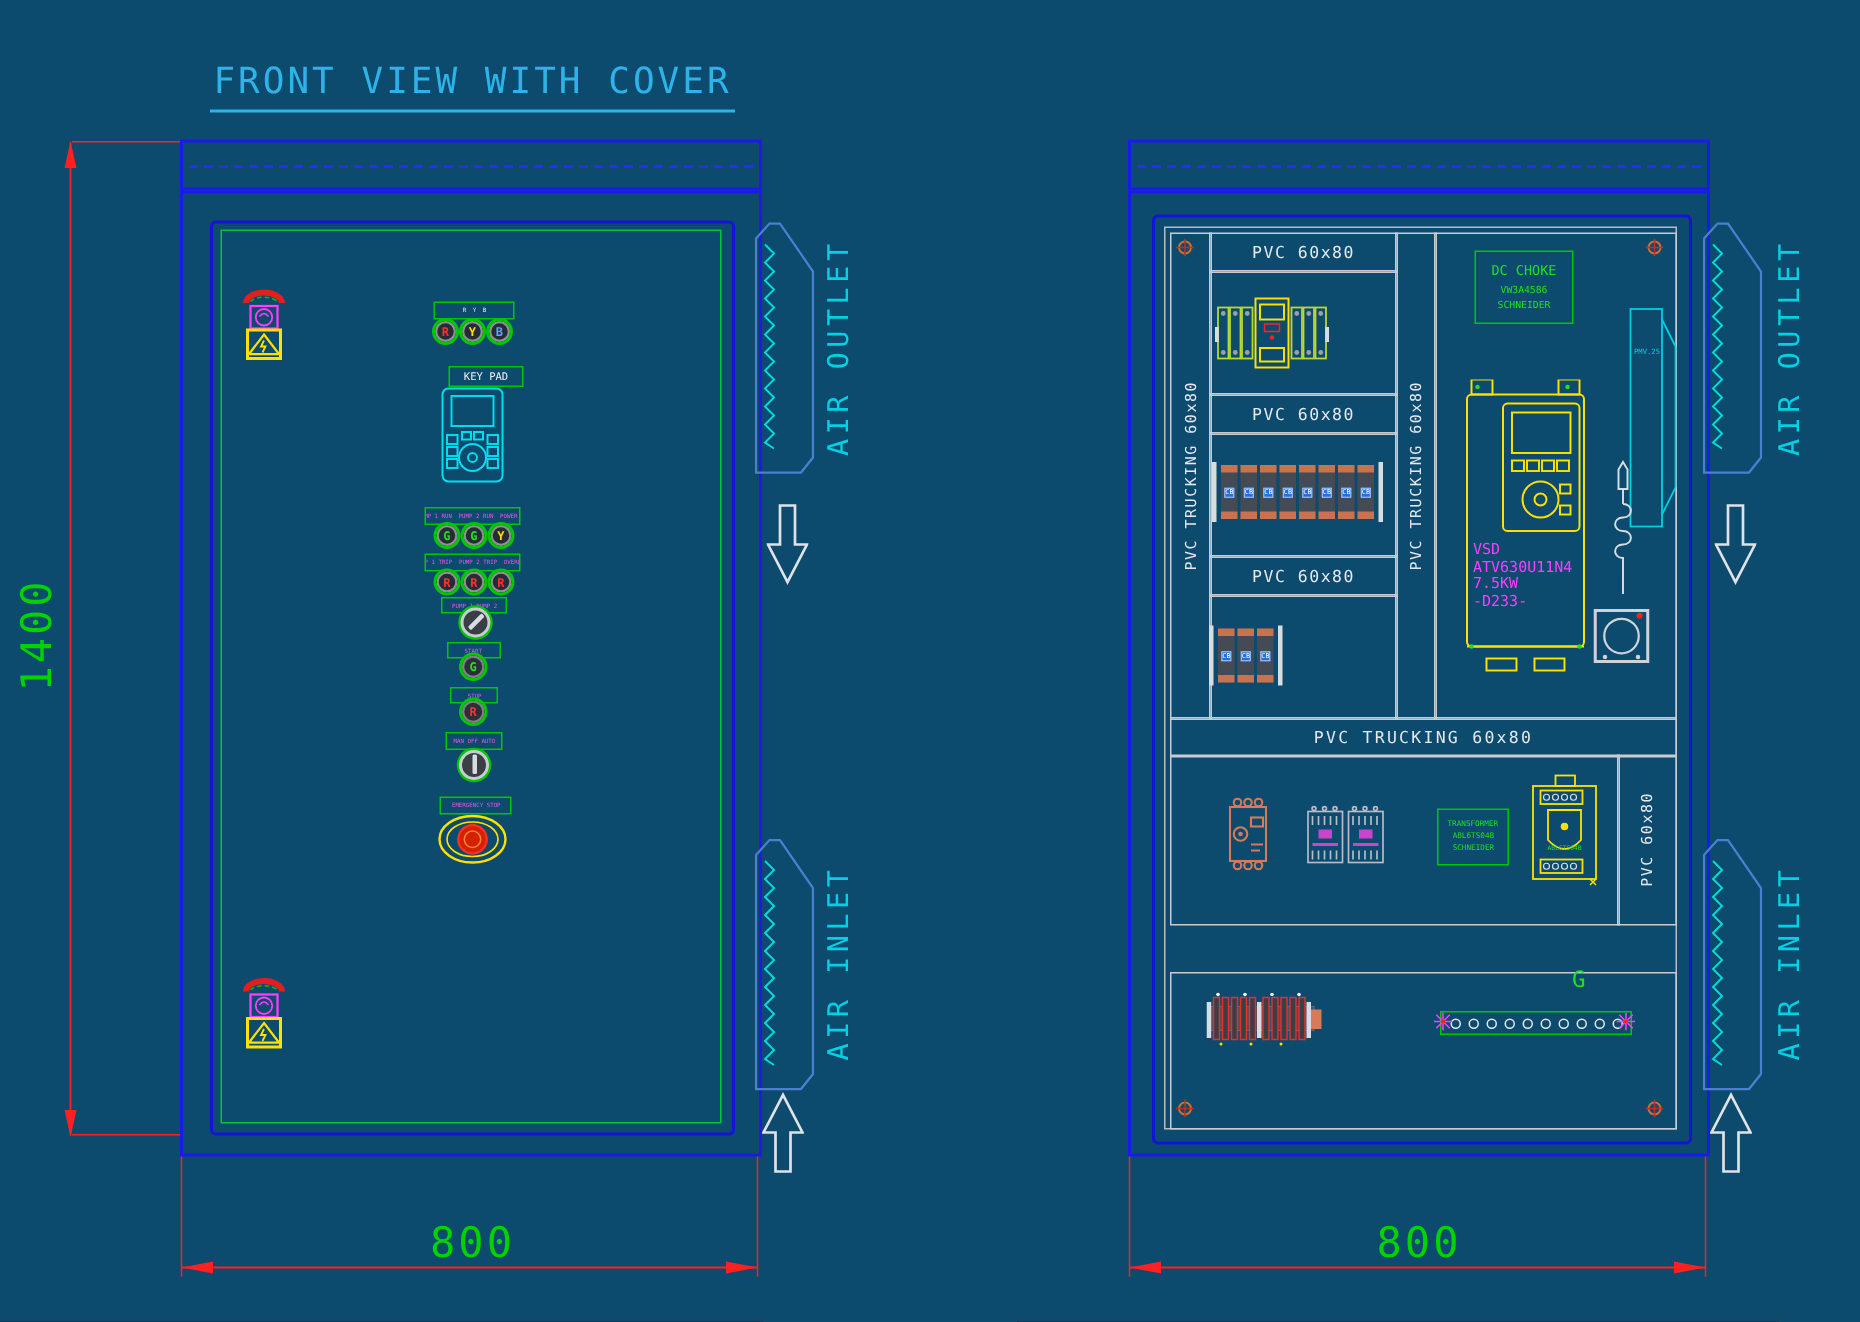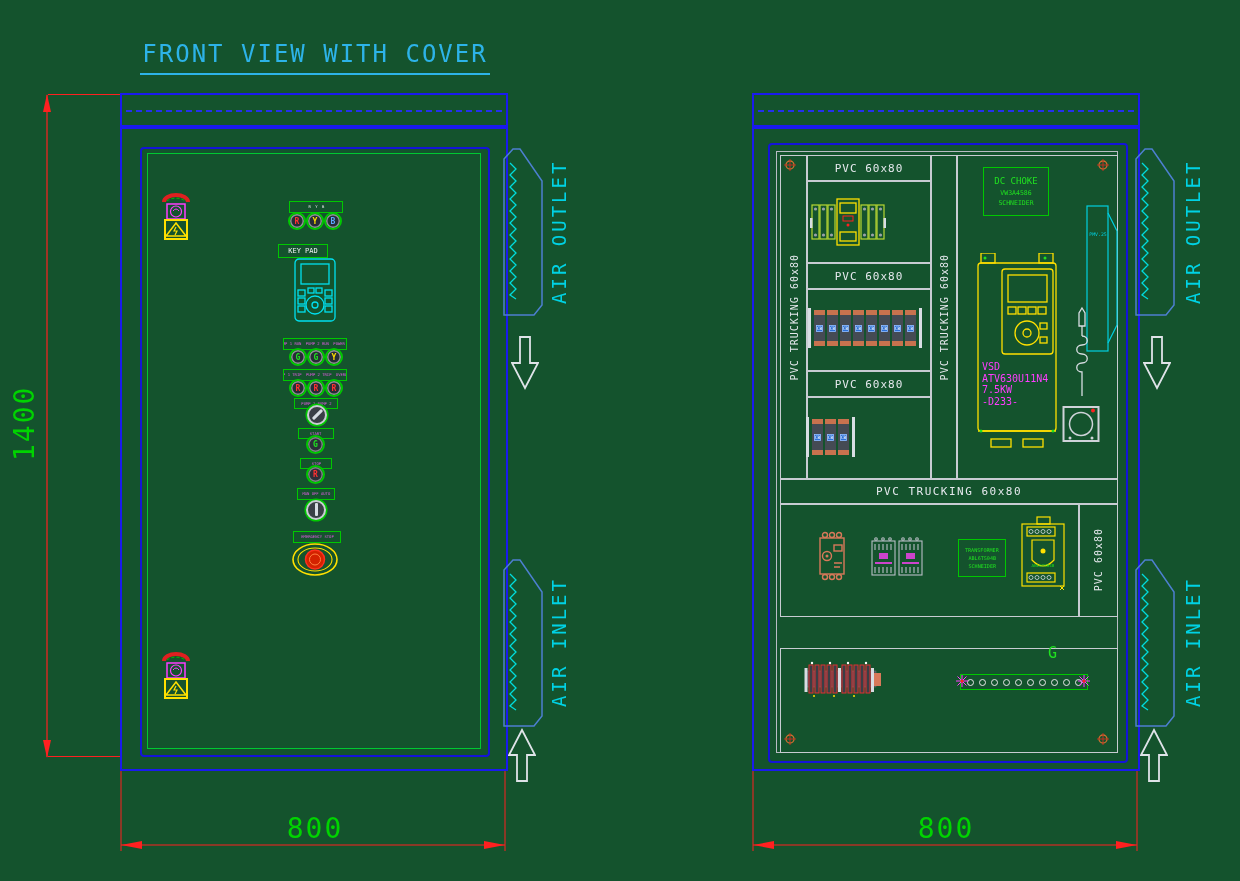--- a/index.html
+++ b/index.html
@@ -1,16 +1,16 @@
 <!DOCTYPE html>
 <html><head>
 <meta charset="utf-8">
 <style>
   html,body{margin:0;padding:0;background:#232936}
-  .canvas{position:relative;width:1240px;height:881px;background:#14532d;overflow:hidden;
+  .canvas{position:relative;width:1240px;height:881px;background:#0c4a6e;overflow:hidden;
           font-family:"DejaVu Sans Mono",monospace;color:#e6e9ee}
   .abs{position:absolute}
   .title{color:#2db3e8;font-size:24px;letter-spacing:2px;text-align:center;white-space:nowrap;
          border-bottom:2px solid #2db3e8;padding-bottom:5px}
   .band{border:2px solid #1a1aee}
   .band .dash{position:absolute;left:4px;right:4px;top:50%;border-top:2px dashed #2330ee}
   .body{border:2px solid #1a1aee}
   .door{border:2px solid #1414d8;border-radius:4px}
   .doorg{border:1.5px solid #00c832}
   .vtext{writing-mode:vertical-rl;transform:rotate(180deg);text-align:center;white-space:nowrap}
@@ -96,21 +96,21 @@
         <span class="c-red">R</span>
       </div>
     <div class="lamp">
         <span class="c-yellow">Y</span>
       </div>
     <div class="lamp">
         <span class="c-blue">B</span>
       </div>
   </div>
 
-  <div class="abs glabel wh" style="left:278px;top:244px;width:48px;height:12px;font-size:7px">KEY PAD</div>
+  <div class="abs glabel wh" style="left:299px;top:244px;width:48px;height:12px;font-size:7px">KEY PAD</div>
   <svg class="abs" style="left:294px;top:258px" width="42" height="64">
     <g fill="none" stroke="#00e0f0" stroke-width="1.3">
       <rect x="1" y="1" width="40" height="62" rx="4"></rect>
       <rect x="7" y="6" width="28" height="20"></rect>
       <rect x="4" y="32" width="7" height="6"></rect>
         <rect x="4" y="40" width="7" height="6"></rect>
         <rect x="4" y="48" width="7" height="6"></rect>
       <rect x="31" y="32" width="7" height="6"></rect>
         <rect x="31" y="40" width="7" height="6"></rect>
         <rect x="31" y="48" width="7" height="6"></rect>

